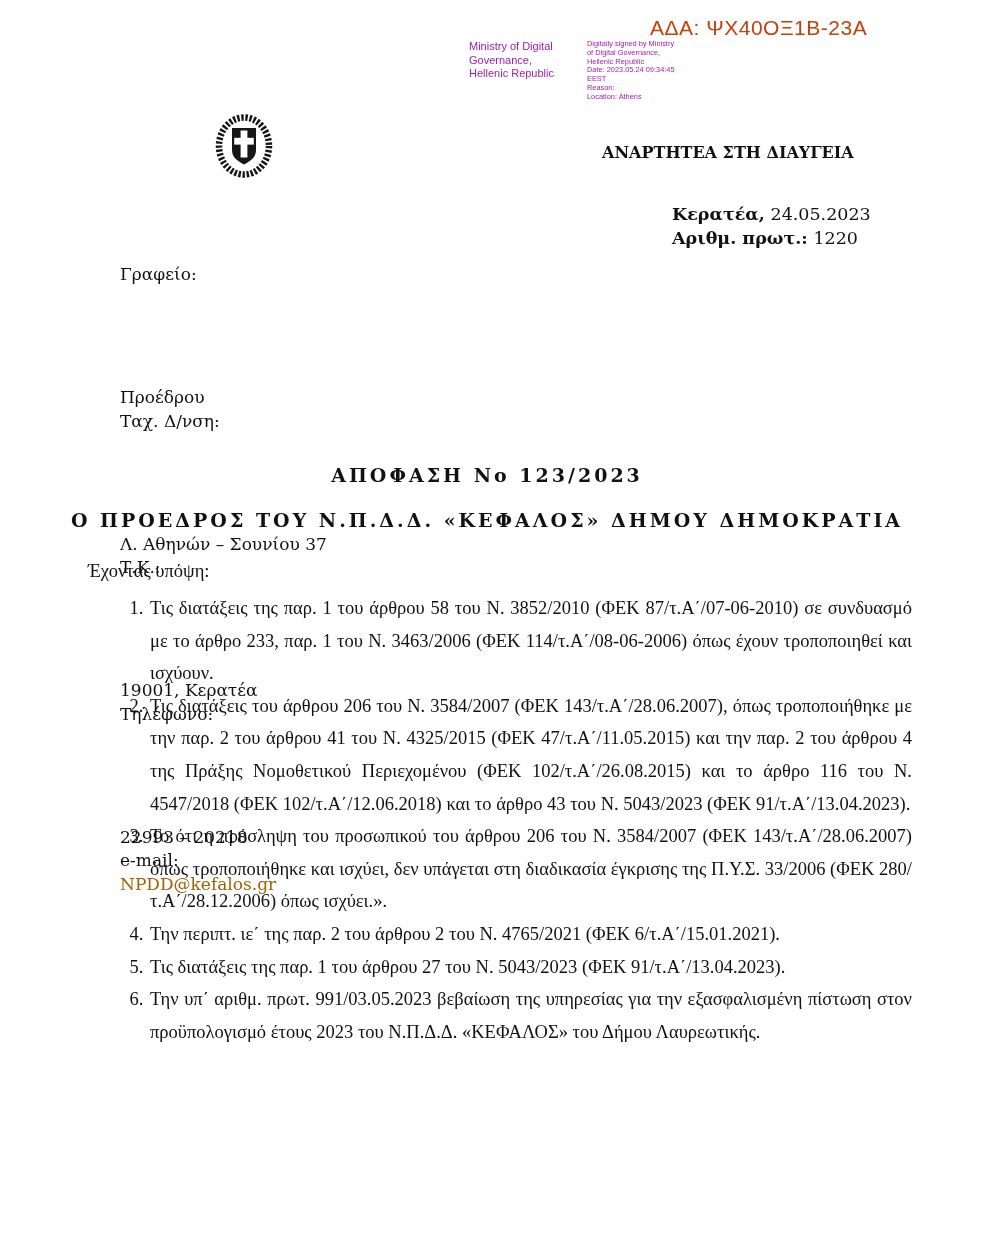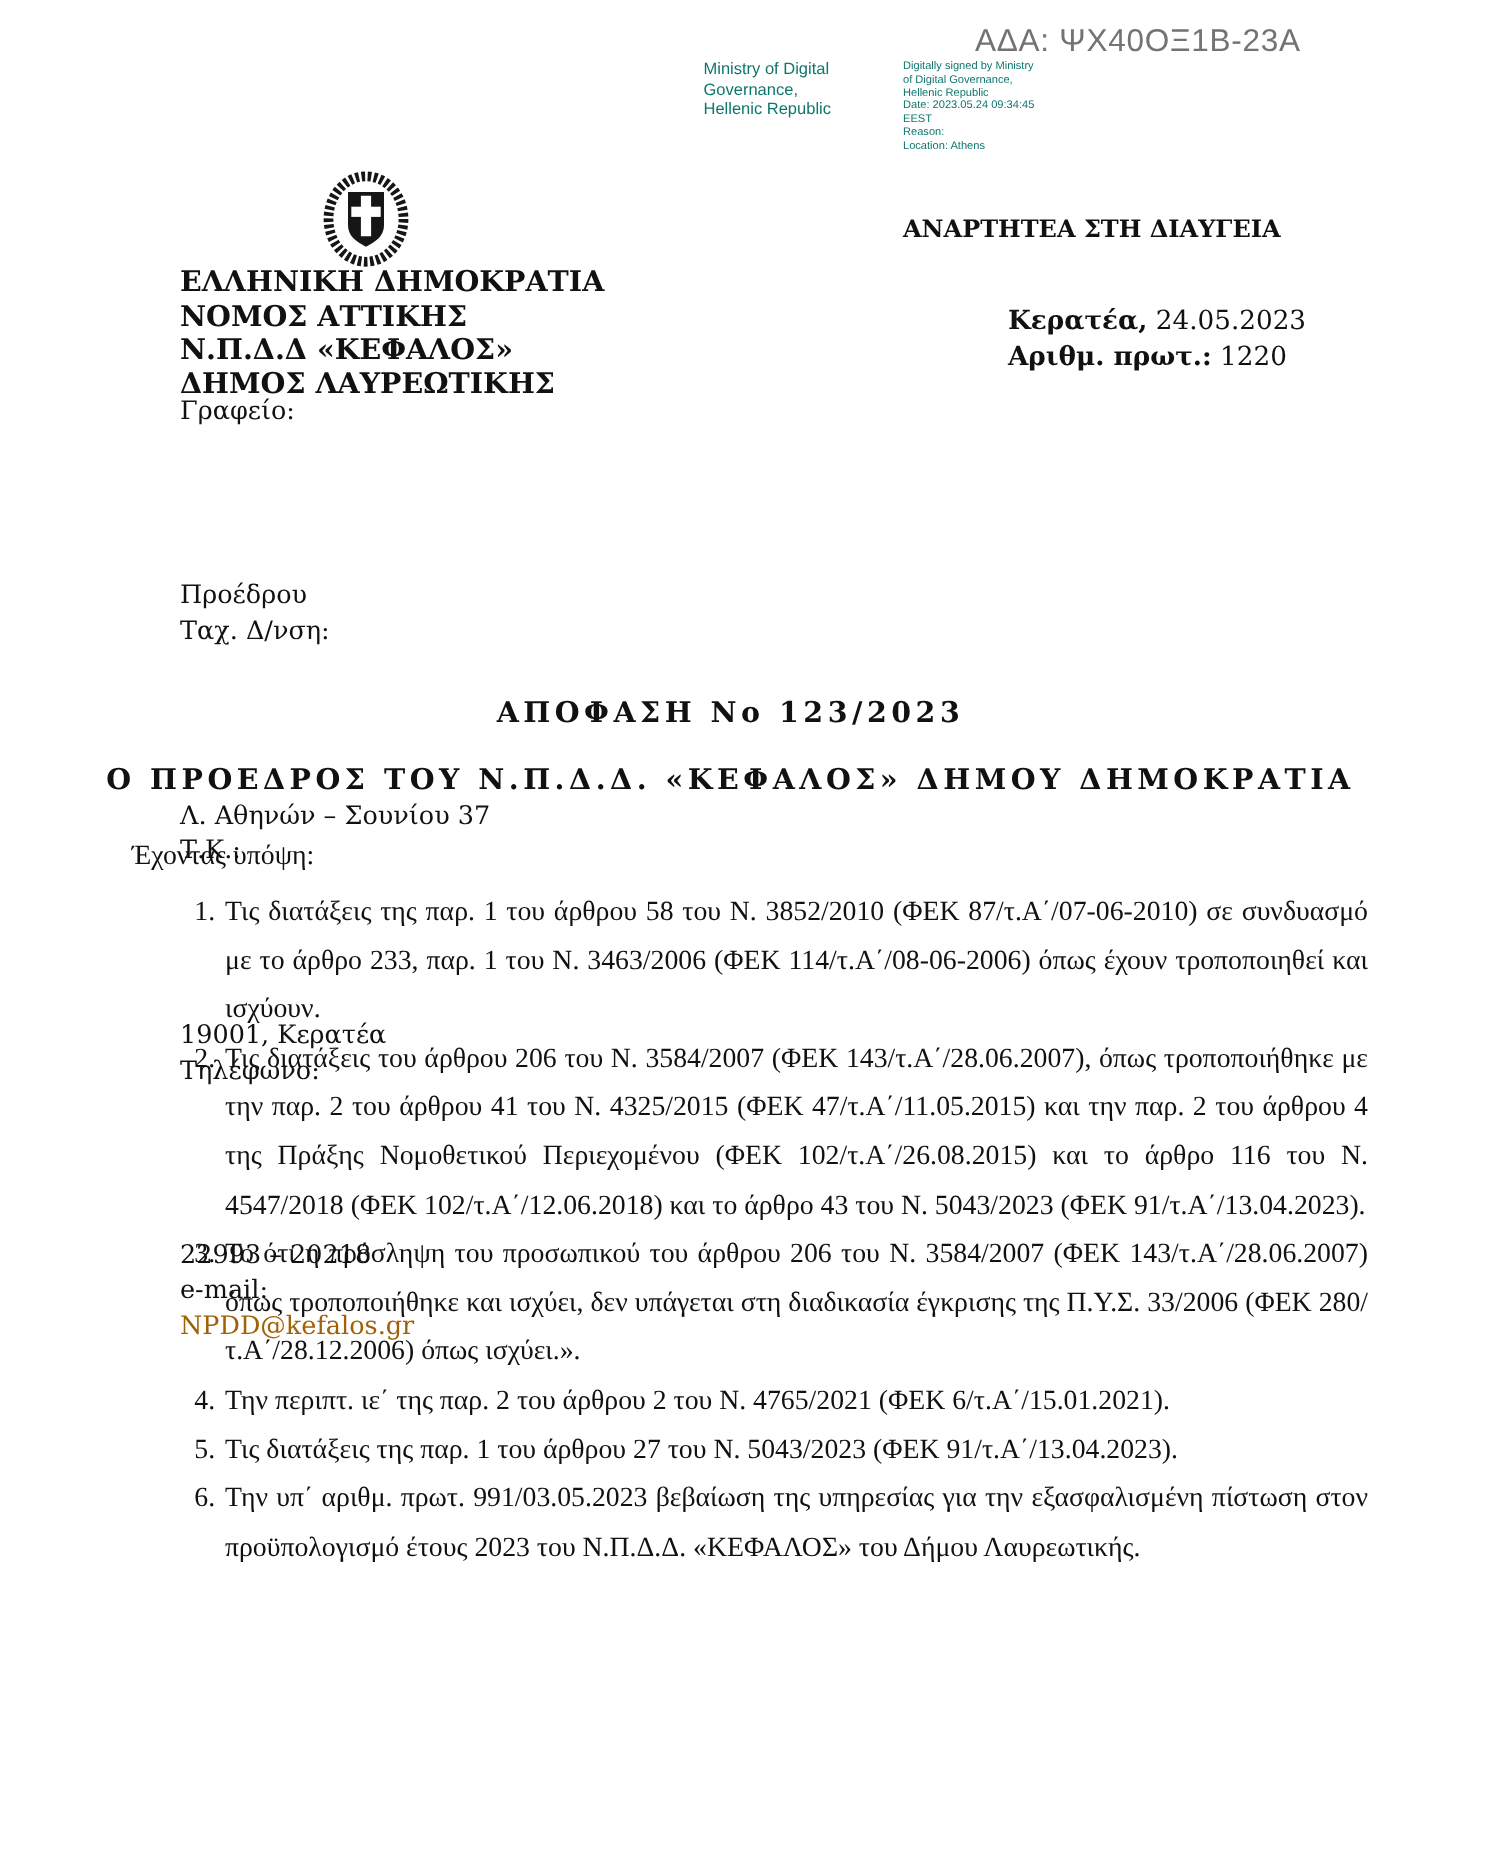--- a/index.html
+++ b/index.html
@@ -10,27 +10,27 @@
     background:#ffffff;
     color:#111;
     font-family:"DejaVu Serif", serif;
     overflow:hidden;
   }
 
   
   .ada {
     position:absolute; left:650px; top:16px;
     font-family:"Liberation Sans", sans-serif;
-    font-size:21px; letter-spacing:0.5px; color:#737373;
+    font-size:21px; letter-spacing:0.5px; color:#c2410c;
     white-space:nowrap;
   }
 
   
-  .sig { position:absolute; left:469px; top:40px; display:flex; gap:16px;
-         font-family:"Liberation Sans", sans-serif; color:#0f766e; }
+  .sig { position:absolute; left:469px; top:40px; display:flex; gap:1px;
+         font-family:"Liberation Sans", sans-serif; color:#a21caf; }
   .sig-left  { font-size:11px; line-height:13.5px; white-space:nowrap; }
   .sig-right { font-size:7.4px; line-height:8.8px; white-space:nowrap;margin-left:32px; }
 
   
   .emblem { position:absolute; left:210px; top:114px; width:68px; height:66px; }
 
   
   .org {
     position:absolute; left:120px; top:177px;
     font-weight:bold; font-size:19px; line-height:22.7px;
@@ -100,26 +100,20 @@
 
   <div class="emblem">
     <svg viewBox="0 0 68 66" width="68" height="66" aria-hidden="true">
       <ellipse cx="34" cy="32" rx="25" ry="28.5" fill="none" stroke="#161616" stroke-width="6.5" stroke-dasharray="2.4 1.7"></ellipse>
       <path d="M22 14 h24 v22 c0 7.5 -5.5 11 -12 14.5 c-6.5 -3.5 -12 -7 -12 -14.5 z" fill="#161616"></path>
       <rect x="30.6" y="16.5" width="6.8" height="27" fill="#ffffff"></rect>
       <rect x="24.2" y="23.8" width="19.6" height="6.8" fill="#ffffff"></rect>
     </svg>
   </div>
 
-  <div class="org">
-    <div>ΕΛΛΗΝΙΚΗ ΔΗΜΟΚΡΑΤΙΑ</div>
-    <div>ΝΟΜΟΣ ΑΤΤΙΚΗΣ</div>
-    <div>Ν.Π.Δ.Δ «ΚΕΦΑΛΟΣ»</div>
-    <div>ΔΗΜΟΣ ΛΑΥΡΕΩΤΙΚΗΣ</div>
-  </div>
 
   <div class="contact">
     <div class="crow">
       <span class="clabel">Γραφείο:</span>
       <span class="cvalue">Προέδρου</span>
     </div>
     <div class="crow">
       <span class="clabel">Ταχ. Δ/νση:</span>
       <span class="cvalue">Λ. Αθηνών – Σουνίου 37</span>
     </div>

